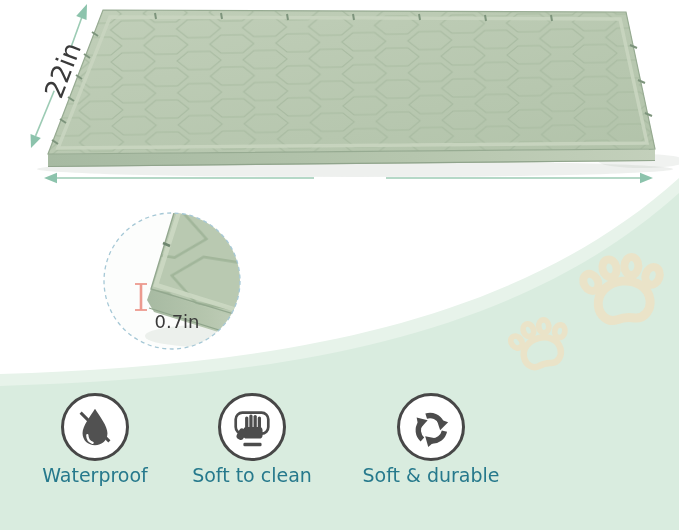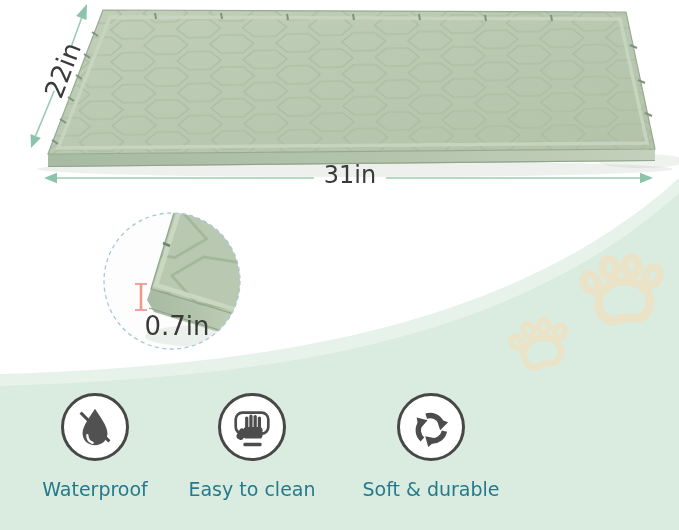--- a/index.html
+++ b/index.html
@@ -7,29 +7,29 @@
     position:relative;width:679px;height:530px;overflow:hidden;background:#ffffff;
     font-family:"DejaVu Sans", sans-serif;
   }
   .scene{position:absolute;left:0;top:0;}
   .dim-label{
     position:absolute;color:#3a3a3a;text-align:center;line-height:1.1;
     font-family:"DejaVu Sans", sans-serif;
   }
   .dim-depth{left:23px;top:56px;width:80px;font-size:26px;transform:rotate(-69deg);}
   .dim-width{left:312px;top:162px;width:76px;font-size:24px;}
-  .dim-thickness{left:137px;top:312px;width:80px;font-size:26px;}
+  .dim-thickness{left:137px;top:312px;width:80px;font-size:18px;}
   .features{position:absolute;left:0;top:0;width:679px;height:530px;}
   .feature{position:absolute;top:393px;width:150px;display:flex;flex-direction:column;align-items:center;}
   .feature .ring{
     width:68px;height:68px;border:3px solid #474747;border-radius:50%;
     background:#ffffff;display:flex;align-items:center;justify-content:center;box-sizing:border-box;
   }
   .feature .ring svg{width:46px;height:46px;display:block;}
-  .feature .caption{margin-top:17px;font-size:19px;color:#26798c;white-space:nowrap;}
+  .feature .caption{margin-top:3px;font-size:19px;color:#26798c;white-space:nowrap;}
   .f1{left:20px;} .f2{left:177px;} .f3{left:356px;} .f4{left:495px;}
 </style>
 </head>
 <body>
 
 <div class="stage">
 
   <svg class="scene" width="679" height="530" viewBox="0 0 679 530">
     <defs>
       <pattern id="hexPat" width="66" height="32" patternUnits="userSpaceOnUse" patternTransform="rotate(-1)">
@@ -144,21 +144,20 @@
       <g stroke="#ec9a8f">
         <path d="M141,284 L141,310" stroke-width="2.6"></path>
         <path d="M135,284 L147,284" stroke-width="1.8"></path>
         <path d="M135,310 L147,310" stroke-width="1.8"></path>
       </g>
       <circle cx="172" cy="281" r="68" fill="none" stroke="#a6c8d6" stroke-width="1.3" stroke-dasharray="4 3.5"></circle>
     </g>
   </svg>
 
   <div class="dim-label dim-depth">22in</div>
-  <div class="dim-label dim-width">31in</div>
   <div class="dim-label dim-thickness">0.7in</div>
 
   <div class="features">
 
     <div class="feature f1">
       <div class="ring">
         <svg viewBox="0 0 48 48">
           <line x1="9" y1="9" x2="39" y2="39" stroke="#4c4c4c" stroke-width="3.2"></line>
           <path d="M24,5 C19,13 11,23 11,30.5 C11,37.9 16.8,43 24,43 C31.2,43 37,37.9 37,30.5 C37,23 29,13 24,5 Z" fill="#515151"></path>
           <path d="M16,32.5 a8.5,8.5 0 0 0 5.5,8" stroke="#ffffff" stroke-width="2.4" fill="none" stroke-linecap="round"></path>
@@ -175,21 +174,21 @@
             <rect x="16.8" y="13" width="3.4" height="14" rx="1.6"></rect>
             <rect x="21.2" y="11" width="3.4" height="16" rx="1.6"></rect>
             <rect x="25.6" y="11.5" width="3.4" height="16" rx="1.6"></rect>
             <rect x="30" y="13" width="3.4" height="15" rx="1.6"></rect>
             <rect x="15" y="24" width="20" height="12" rx="3.5"></rect>
             <rect x="9" y="25.5" width="8" height="12" rx="3.5" transform="rotate(28 13 31.5)"></rect>
             <rect x="15" y="40.5" width="19" height="3.6" rx="1.4"></rect>
           </g>
         </svg>
       </div>
-      <div class="caption">Easy to clean</div>
+      <div class="caption">Soft to clean</div>
     </div>
 
     <div class="feature f3">
       <div class="ring">
         <svg viewBox="0 0 48 48">
           <g transform="translate(24,26)">
             <g>
               <path d="M-9,11 A13,13 0 0 1 -11,-6" stroke="#4c4c4c" stroke-width="5.6" fill="none"></path>
               <polygon points="-15,-12 -3.5,-9 -12.5,1" fill="#4c4c4c"></polygon>
             </g>

